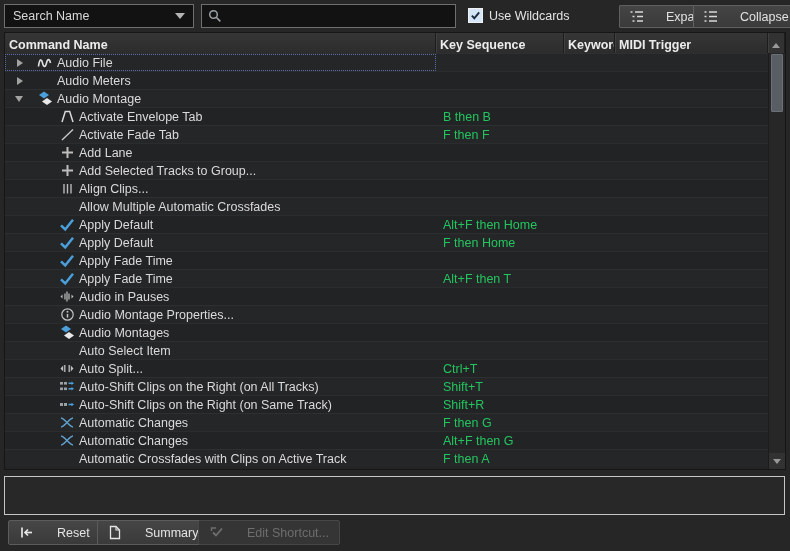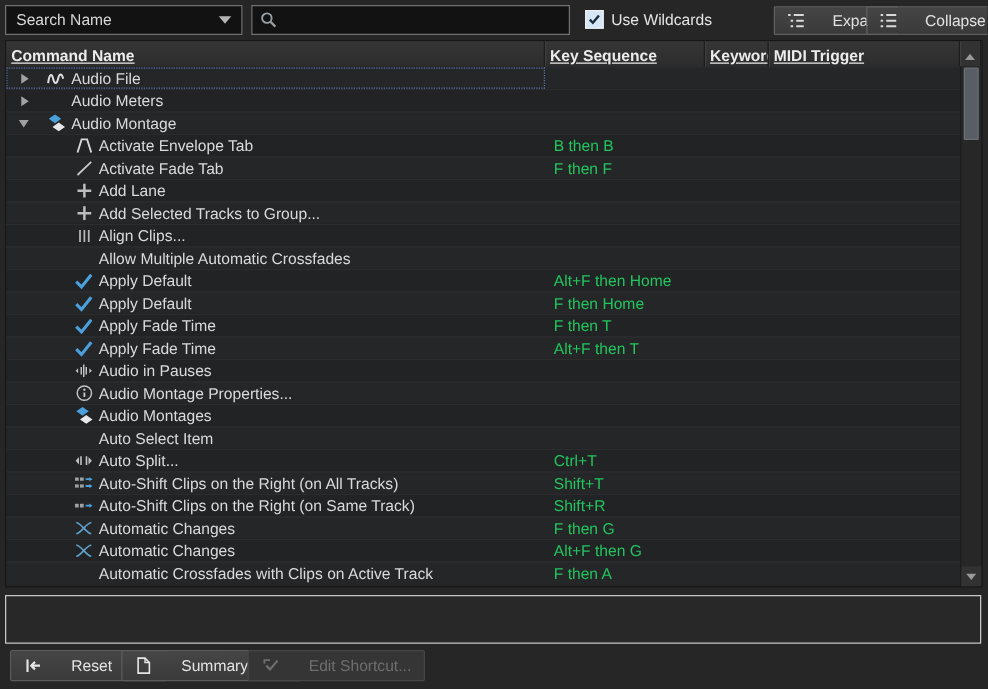--- a/index.html
+++ b/index.html
@@ -54,21 +54,21 @@
     background:#242424; border:1px solid #161616;
   }
   .thead {
     display:grid; grid-template-columns:431px 128px 51px 1fr 17px;
     height:20px; background:linear-gradient(#363636,#2c2c2c);
     font-weight:bold; color:#ececec;
   }
   .thead .hcell {
     display:flex; align-items:center; padding:12px 4px;
     border-right:1px solid #1d1d1d; box-shadow:inset 1px 0 0 #3f3f3f;
-    overflow:hidden; white-space:nowrap;text-decoration:underline;
+    overflow:hidden; white-space:nowrap;
   }
   .thead .hcell:first-child { box-shadow:none; }
   .scroll-top {
     display:flex; align-items:center; justify-content:center;
     background:#323232;
   }
   .tri-up { width:0;height:0;border-left:4px solid transparent;border-right:4px solid transparent;border-bottom:5px solid #989898; }
   .tri-down { width:0;height:0;border-left:4px solid transparent;border-right:4px solid transparent;border-top:5px solid #989898; }
 
   .tbody { position:absolute; left:0; top:20px; right:17px; bottom:0; overflow:hidden; }
@@ -348,21 +348,20 @@
         <div class="cell name-cell">
           <span class="expander none"></span>
           <span class="indent"></span>
           <span class="icon-slot">
             <svg width="16" height="15" viewBox="0 0 16 15">
               <path d="M2 8.3 L6.2 12.5 L14 2.8" fill="none" stroke="#4ba0dc" stroke-width="2.5"></path>
             </svg>
           </span>
           <span class="rlabel">Apply Fade Time</span>
         </div>
-        <div class="cell key-cell">F then T</div>
         <div class="cell"></div>
         <div class="cell"></div>
       </div>
       <div class="trow">
         <div class="cell name-cell">
           <span class="expander none"></span>
           <span class="indent"></span>
           <span class="icon-slot">
             <svg width="16" height="15" viewBox="0 0 16 15">
               <path d="M2 8.3 L6.2 12.5 L14 2.8" fill="none" stroke="#4ba0dc" stroke-width="2.5"></path>

